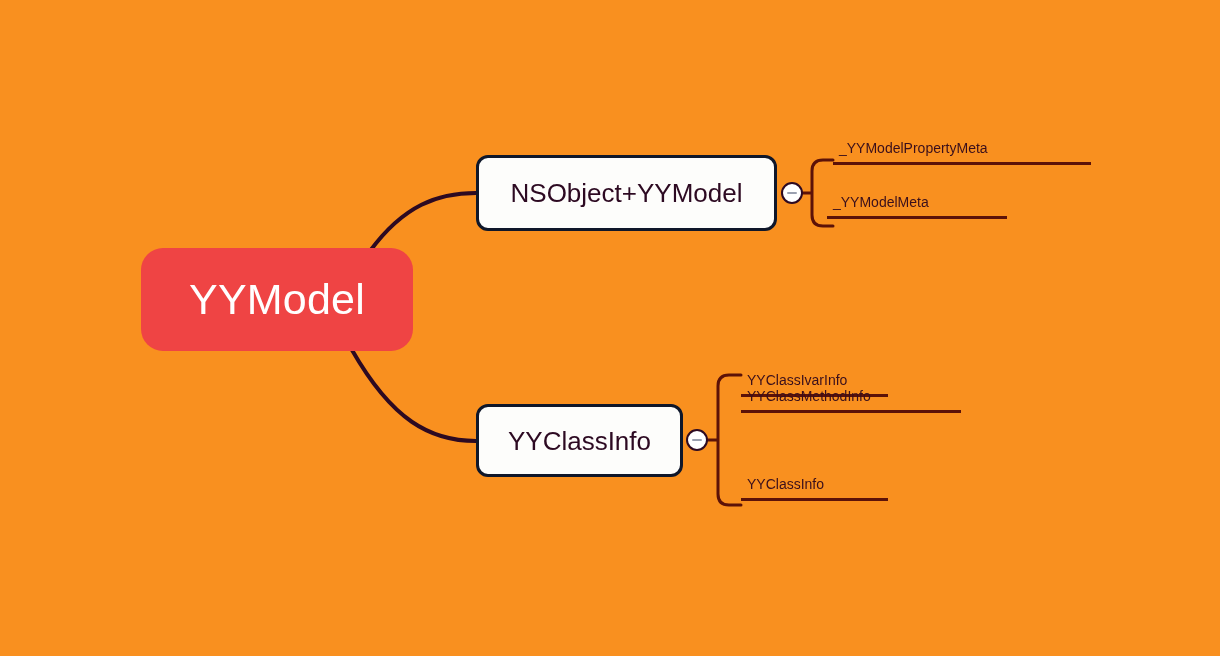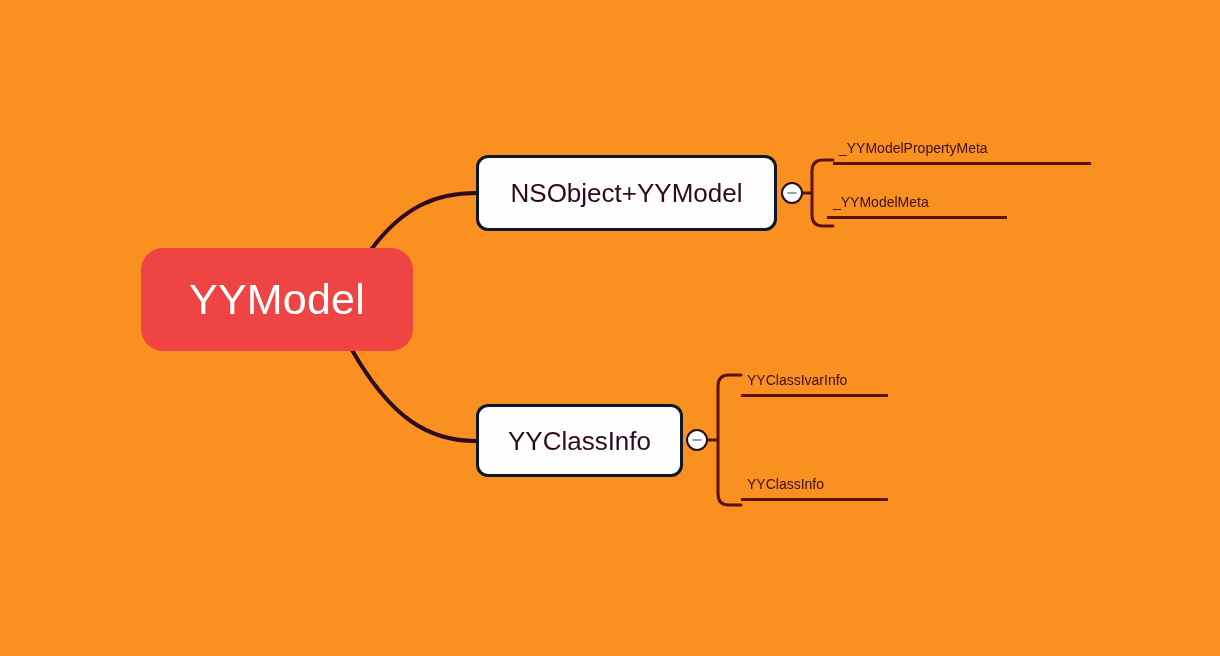--- a/index.html
+++ b/index.html
@@ -189,18 +189,22 @@
     <span class="branch-label">YYClassInfo</span>
   </div>
   <div class="collapse-toggle" id="toggle-yyclassinfo">
     <span class="minus-bar"></span>
   </div>
 
   <div class="leaf-item" id="leaf-ivarinfo">
     <span class="leaf-label">YYClassIvarInfo</span>
     <span class="leaf-underline"></span>
   </div>
+  <div class="leaf-item" id="leaf-methodinfo">
+    <span class="leaf-label">YYClassMethodInfo</span>
+    <span class="leaf-underline"></span>
+  </div>
   <div class="leaf-item" id="leaf-classinfo">
     <span class="leaf-label">YYClassInfo</span>
     <span class="leaf-underline"></span>
   </div>
 
 </div>
 
 </body></html>

